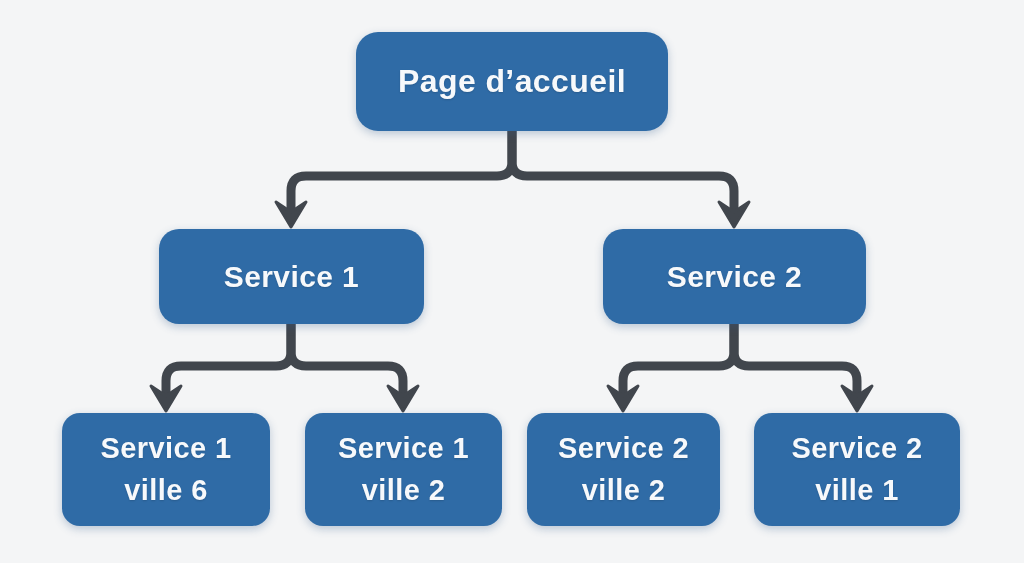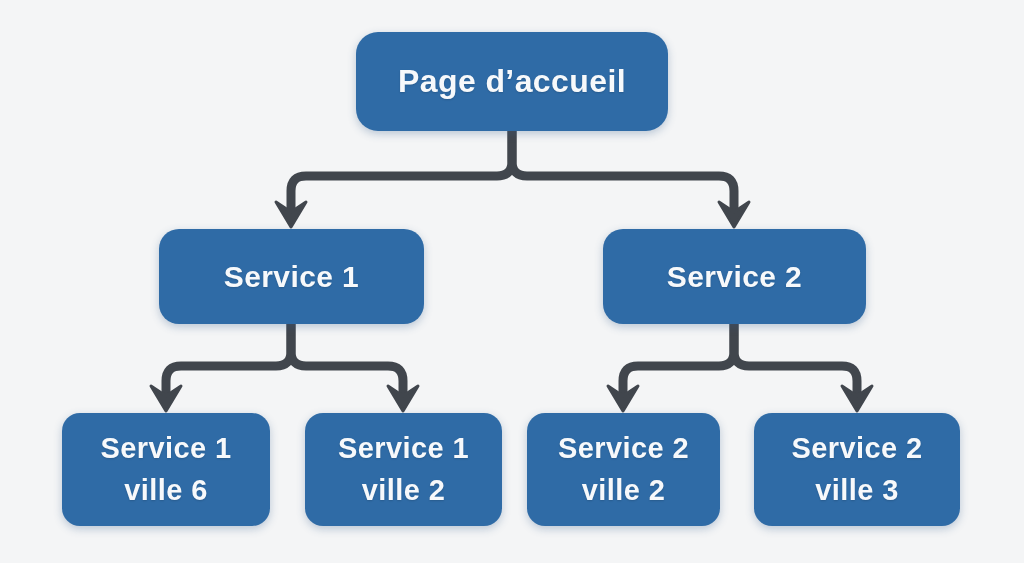--- a/index.html
+++ b/index.html
@@ -108,16 +108,16 @@
     <span>ville 2</span>
   </div>
 
   <div class="node leaf n-l3">
     <span>Service 2</span>
     <span>ville 2</span>
   </div>
 
   <div class="node leaf n-l4">
     <span>Service 2</span>
-    <span>ville 3</span>
+    <span>ville 1</span>
   </div>
 
 </div>
 
 </body></html>

